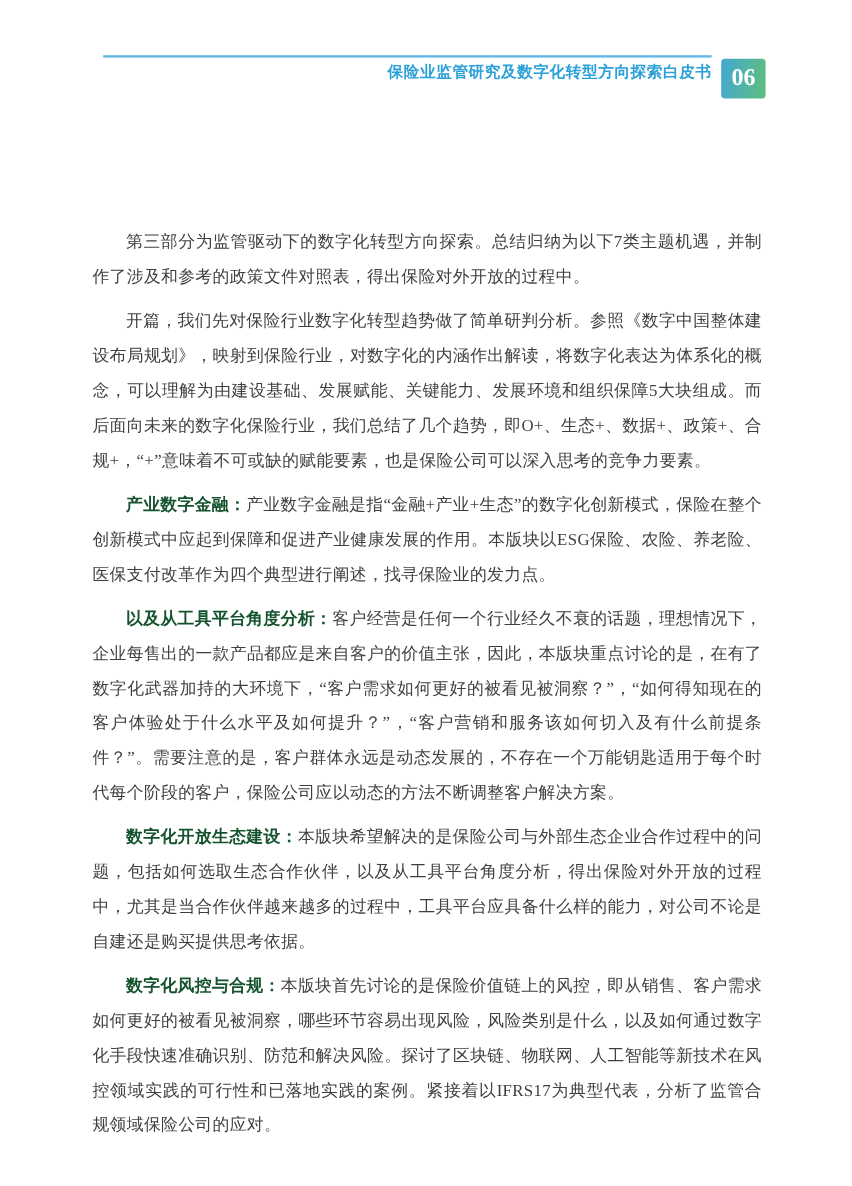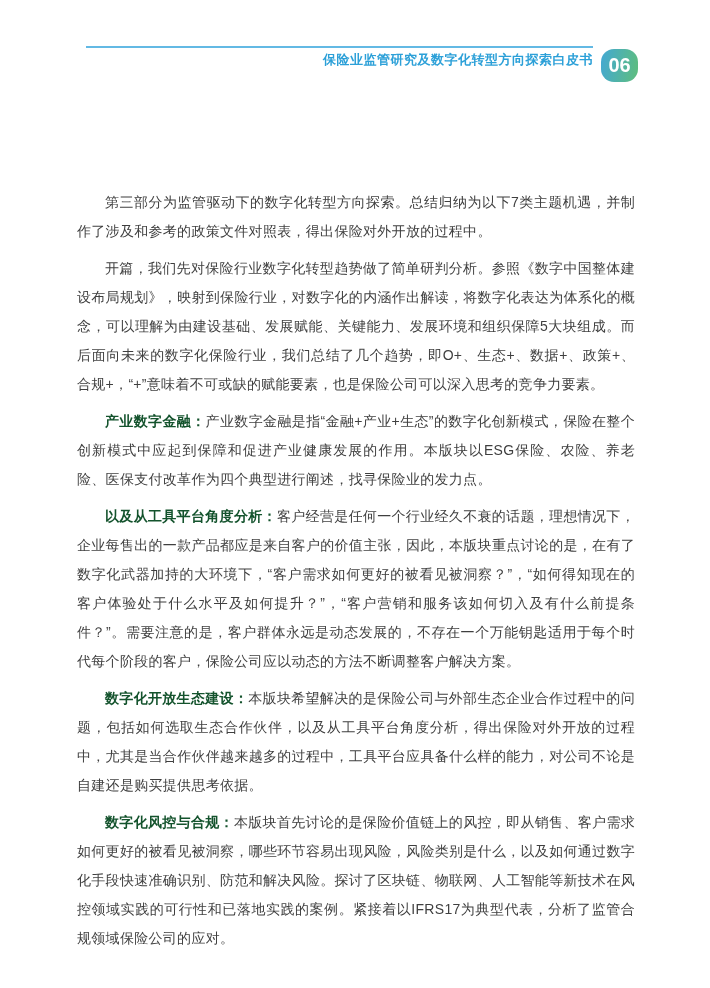--- a/index.html
+++ b/index.html
@@ -6,21 +6,21 @@
     margin: 0;
     padding: 0;
     background: #ffffff;
   }
   .page {
     position: relative;
     width: 710px;
     height: 988px;
     background: #ffffff;
     overflow: hidden;
-    font-family: Liberation Sans, sans-serif;
+    font-family: Liberation Serif, serif;
   }
   
   .header-rule {
     position: absolute;
     left: 86px;
     top: 46px;
     width: 507px;
     height: 2px;
     background: #63b9e4;
   }
@@ -35,21 +35,21 @@
     font-weight: bold;
     letter-spacing: 0.5px;
     line-height: 16px;
   }
   .page-badge {
     position: absolute;
     left: 601px;
     top: 49px;
     width: 37px;
     height: 33px;
-    border-radius: 13px;
+    border-radius: 3px;
     background: linear-gradient(100deg, #43a8d4 0%, #5fbe7c 100%);
     color: #ffffff;
     font-size: 20px;
     font-weight: bold;
     display: flex;
     align-items: center;
     justify-content: center;
   }
   
   .content {

